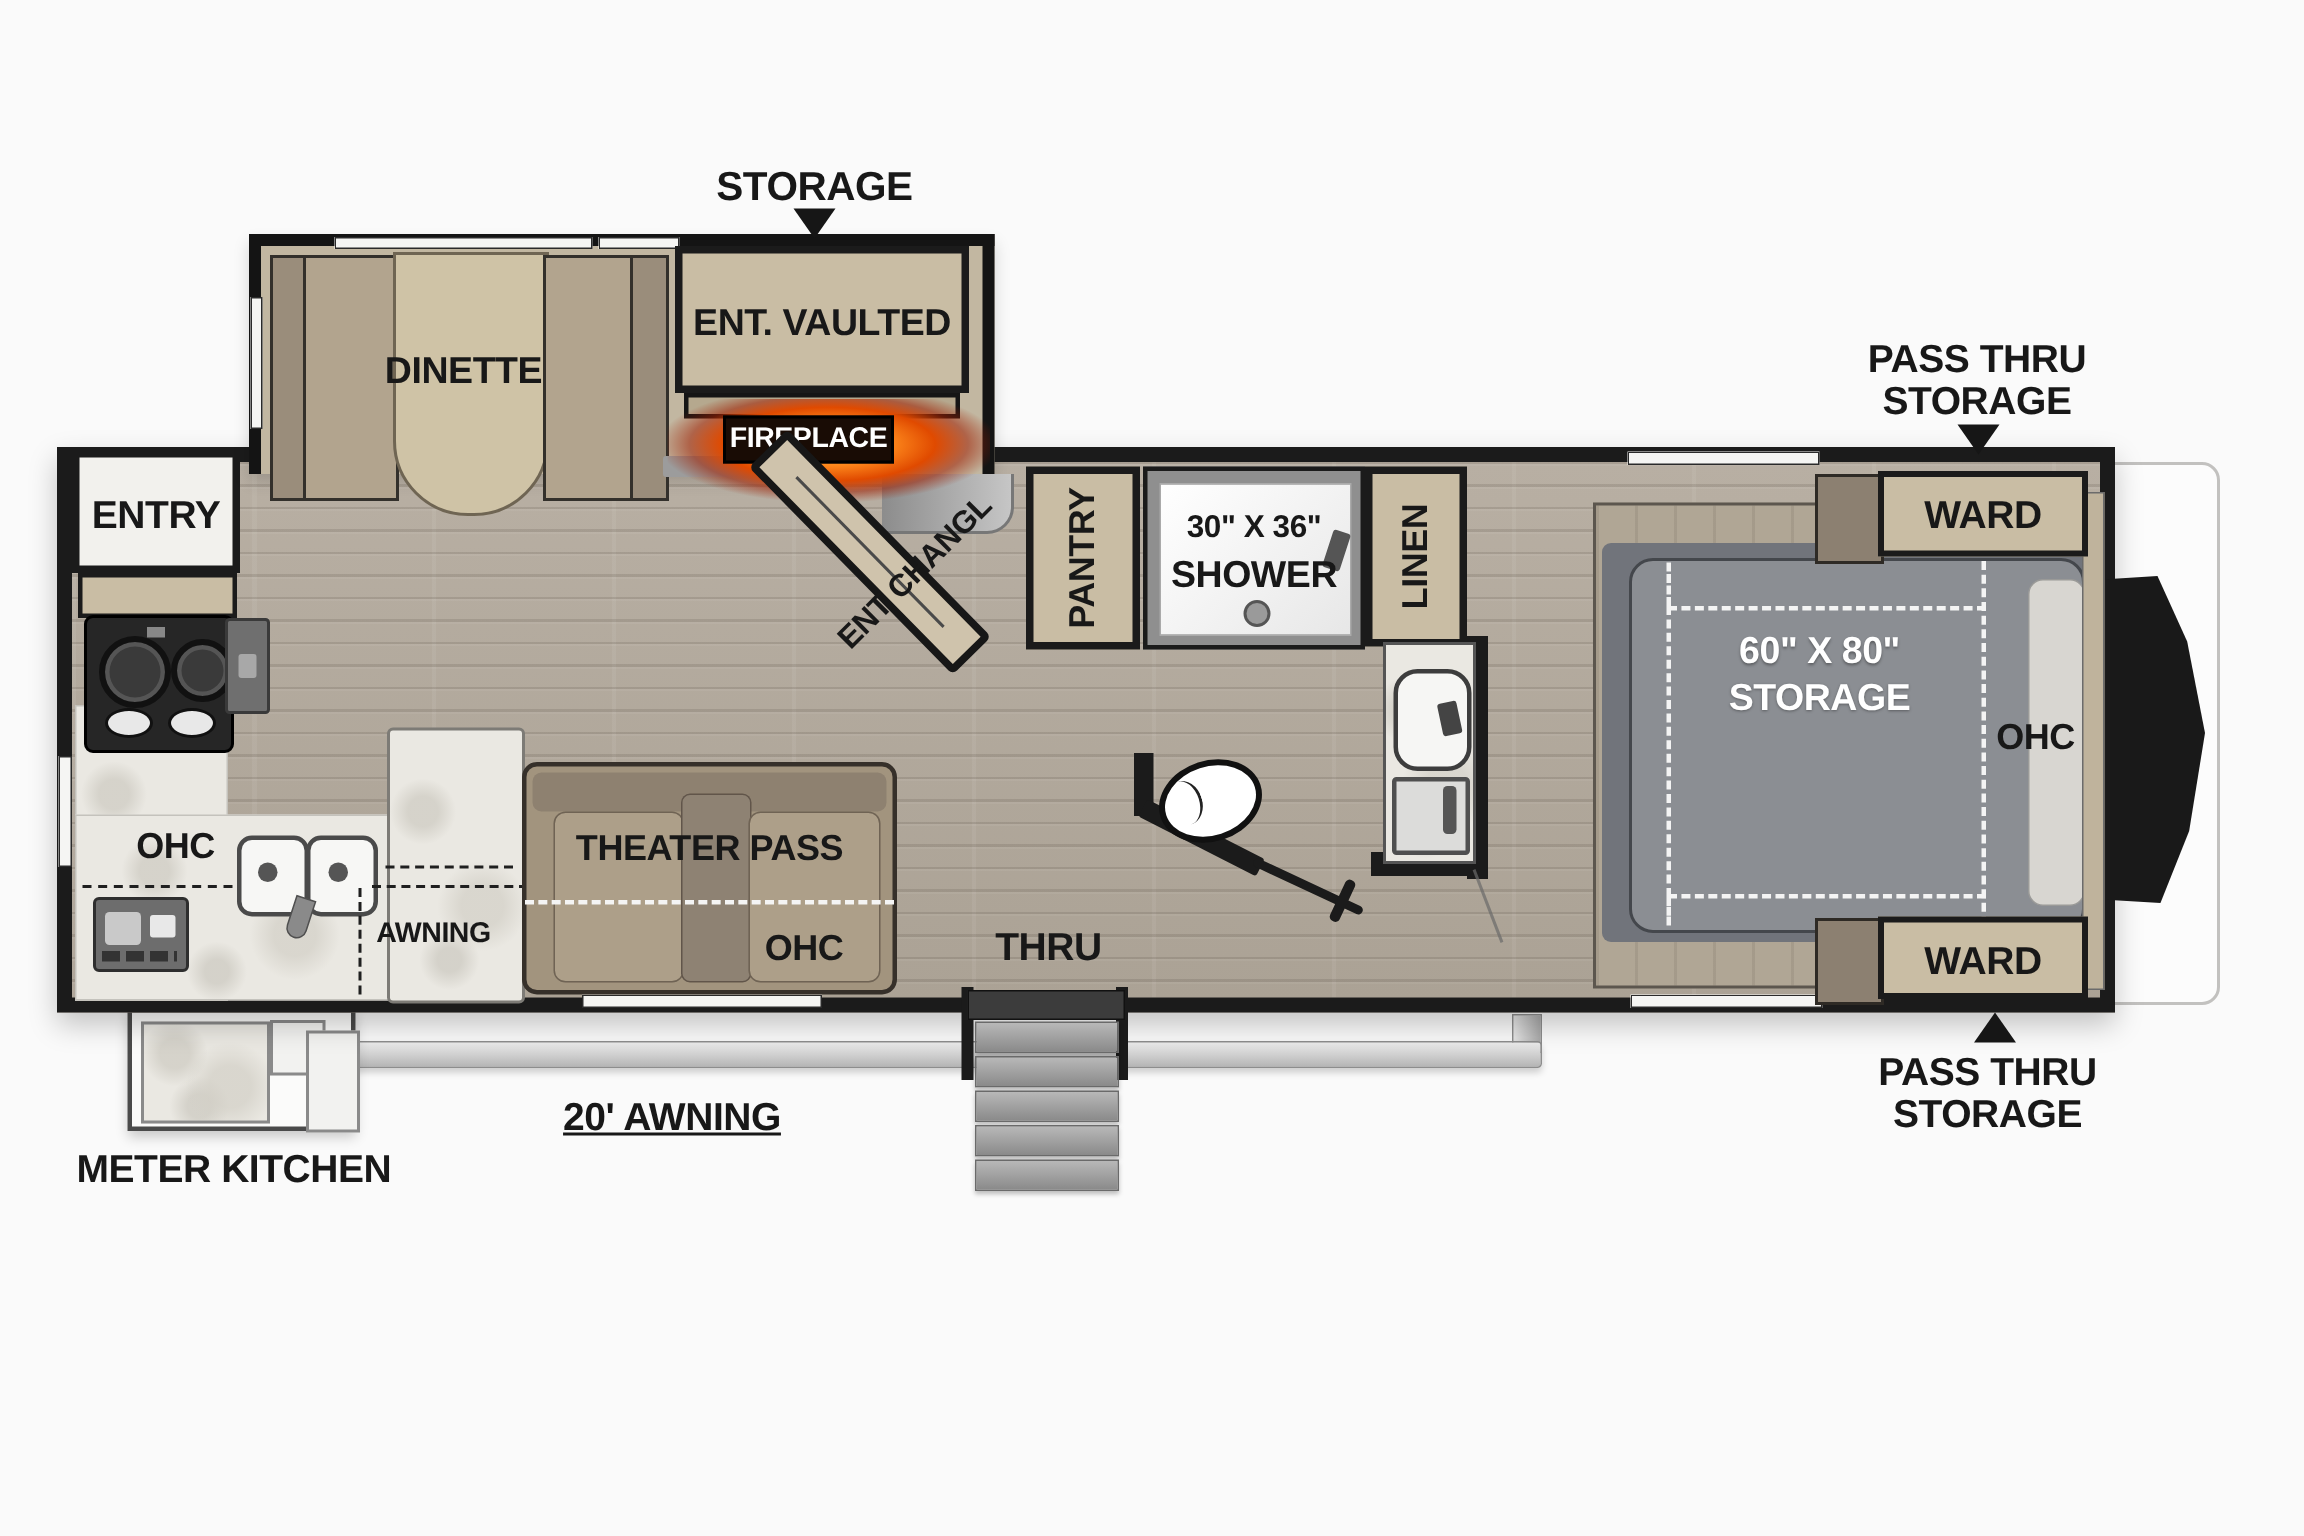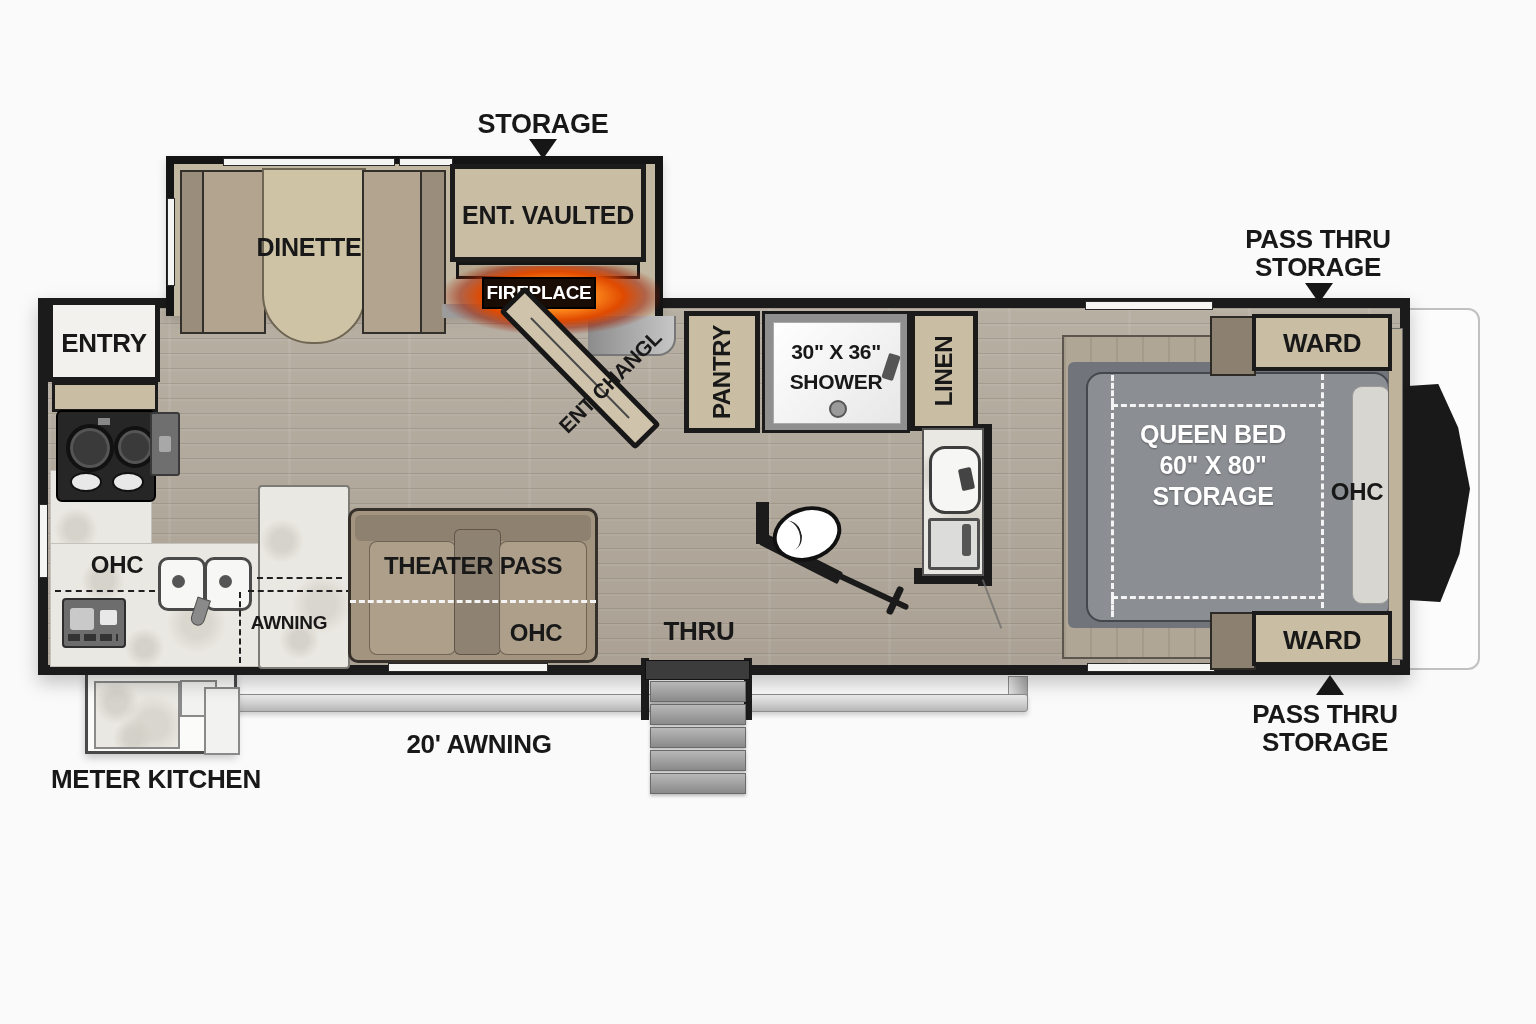--- a/index.html
+++ b/index.html
@@ -115,21 +115,21 @@
 
   <div class="abs tan" style="left:684px;top:311px;width:76px;height:122px;"></div>
   <div class="lbl" style="left:662px;top:360px;width:120px;font-size:24px;transform:rotate(-90deg);">PANTRY</div>
 
   <div class="abs" style="left:762px;top:311px;width:148px;height:122px;background:#8f8f8f;border:3px solid #1b1b1b;box-sizing:border-box;">
     <div class="abs" style="left:8px;top:8px;width:126px;height:100px;background:linear-gradient(135deg,#ffffff,#e7e7e7);border:1px solid #aaa;"></div>
     <div class="abs" style="left:64px;top:86px;width:14px;height:14px;border-radius:50%;background:#9a9a9a;border:2px solid #555;"></div>
     <div class="abs" style="left:120px;top:40px;width:12px;height:26px;background:#555;border-radius:2px;transform:rotate(18deg);"></div>
   </div>
   <div class="lbl" style="left:746px;top:341px;width:180px;font-size:21px;">30" X 36"</div>
-  <div class="lbl" style="left:746px;top:371px;width:180px;font-size:21px;">SHOWER</div>
+  <div class="lbl" style="left:746px;top:371px;width:180px;font-size:25px;">SHOWER</div>
 
   <div class="abs tan" style="left:910px;top:311px;width:68px;height:120px;"></div>
   <div class="lbl" style="left:884px;top:359px;width:120px;font-size:24px;transform:rotate(-90deg);">LINEN</div>
 
   <div class="abs wall" style="left:978px;top:424px;width:14px;height:162px;"></div>
   <div class="abs wall" style="left:914px;top:568px;width:78px;height:16px;"></div>
   <div class="abs marble" style="left:922px;top:428px;width:58px;height:144px;border:2px solid #555;"></div>
   <div class="abs" style="left:929px;top:446px;width:46px;height:62px;background:#f6f6f4;border:3px solid #3d3d3d;border-radius:16px;"></div>
   <div class="abs" style="left:960px;top:468px;width:13px;height:22px;background:#444;border-radius:2px;transform:rotate(-12deg);"></div>
   <div class="abs" style="left:928px;top:518px;width:46px;height:46px;background:#dcdcda;border:3px solid #4f4f4f;border-radius:3px;"></div>
@@ -151,21 +151,20 @@
   <div class="abs" style="left:1388px;top:328px;width:13px;height:330px;background:#bfb39c;border:1px solid #6b6b6b;"></div>
 
   <div class="abs wdash-h" style="left:1112px;top:404px;width:212px;"></div>
   <div class="abs wdash-h" style="left:1112px;top:596px;width:212px;"></div>
   <div class="abs wdash-v" style="left:1111px;top:404px;height:194px;"></div>
   <div class="abs wdash-v" style="left:1111px;top:375px;height:29px;"></div>
   <div class="abs wdash-v" style="left:1111px;top:598px;height:19px;"></div>
   <div class="abs wdash-v" style="left:1321px;top:374px;height:243px;"></div>
 
   <div class="abs" style="left:1106px;top:419px;width:214px;text-align:center;color:#fff;font-weight:bold;font-size:25px;line-height:31px;letter-spacing:-0.3px;text-shadow:0 1px 2px rgba(0,0,0,0.35);">
-    <span style="display:block">QUEEN BED</span>
     <span style="display:block">60" X 80"</span>
     <span style="display:block">STORAGE</span>
   </div>
   <div class="lbl" style="left:1307px;top:480px;width:100px;font-size:24px;">OHC</div>
 
   <div class="abs" style="left:1210px;top:316px;width:42px;height:56px;background:#8c8071;border:2px solid #2e2a25;"></div>
   <div class="abs tan" style="left:1252px;top:314px;width:140px;height:57px;border-width:4px;"></div>
   <div class="lbl" style="left:1252px;top:330px;width:140px;font-size:26px;">WARD</div>
   <div class="abs" style="left:1210px;top:612px;width:42px;height:54px;background:#8c8071;border:2px solid #2e2a25;"></div>
   <div class="abs tan" style="left:1252px;top:611px;width:140px;height:55px;border-width:4px;"></div>
@@ -205,16 +204,16 @@
   <div class="abs tri-down" style="left:529px;top:139px;"></div>
 
   <div class="lbl" style="left:1218px;top:226px;width:200px;font-size:26px;">PASS THRU</div>
   <div class="lbl" style="left:1218px;top:254px;width:200px;font-size:26px;">STORAGE</div>
   <div class="abs tri-down" style="left:1305px;top:283px;"></div>
 
   <div class="abs tri-up" style="left:1316px;top:675px;"></div>
   <div class="lbl" style="left:1225px;top:701px;width:200px;font-size:26px;">PASS THRU</div>
   <div class="lbl" style="left:1225px;top:729px;width:200px;font-size:26px;">STORAGE</div>
 
-  <div class="lbl" style="left:379px;top:731px;width:200px;font-size:26px;">20' AWNING</div>
+  <div class="lbl" style="left:348px;top:731px;width:200px;font-size:26px;text-decoration:underline;">20' AWNING</div>
   <div class="lbl" style="left:51px;top:766px;width:200px;font-size:26px;">METER KITCHEN</div>
 
 </div>
 
 </body></html>

